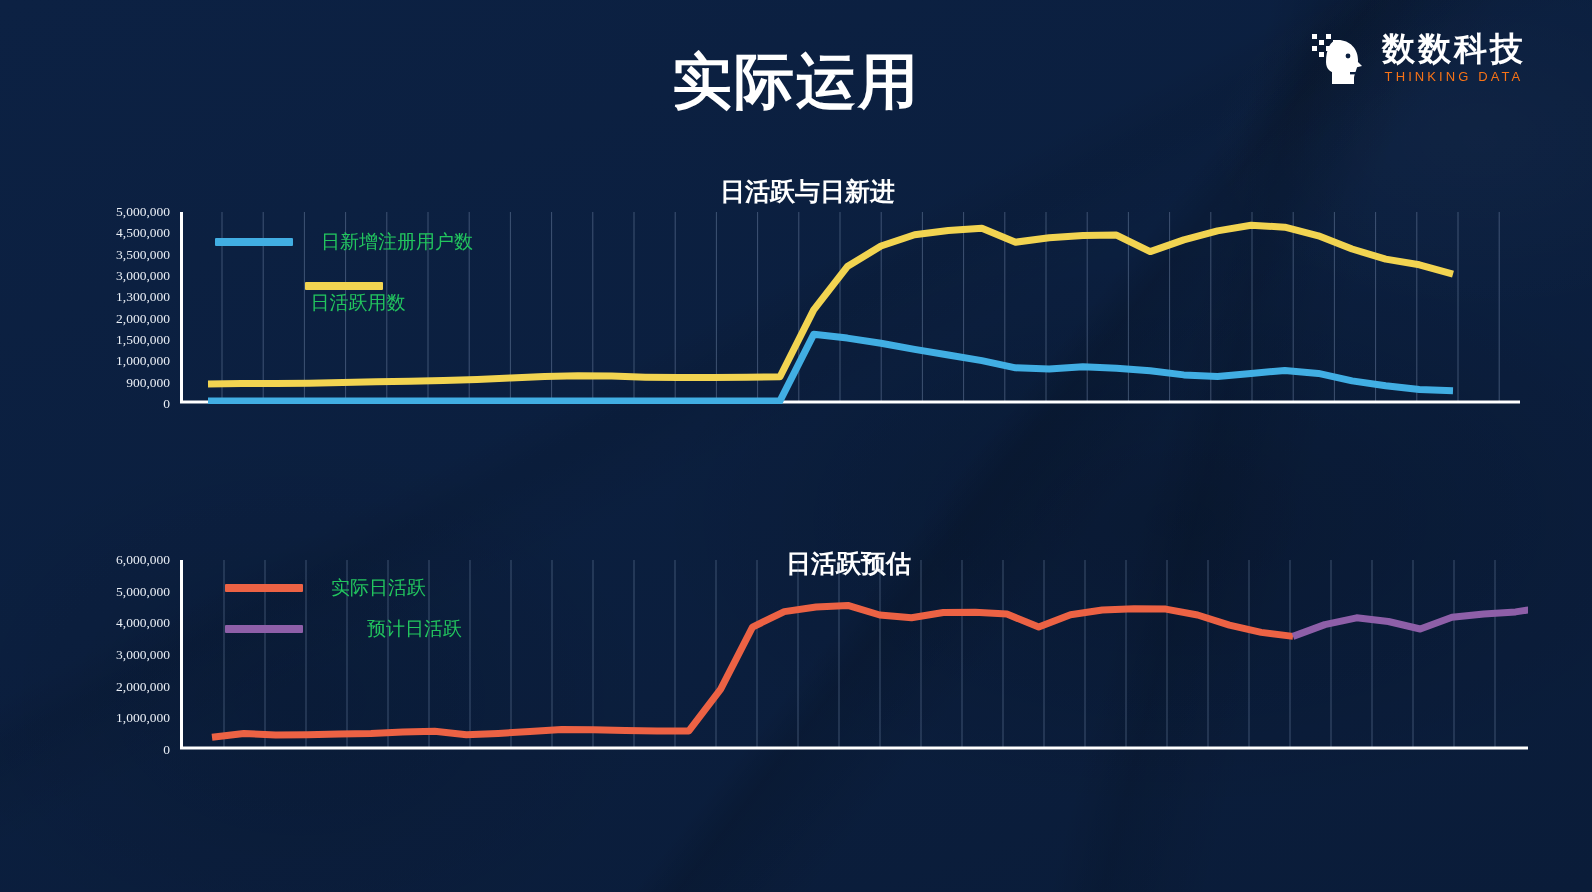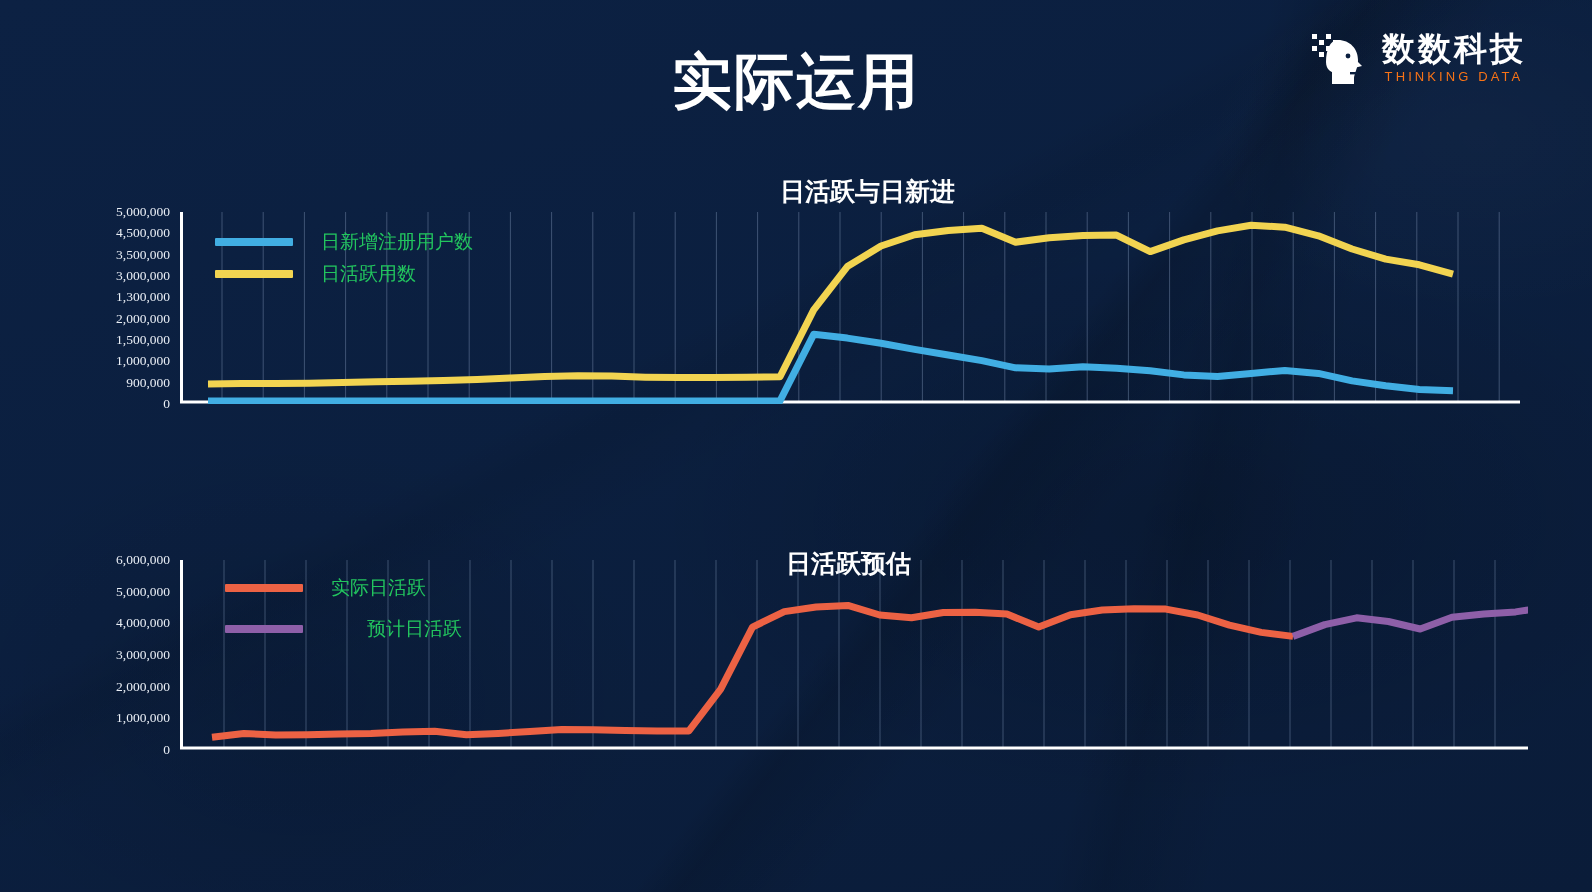--- a/index.html
+++ b/index.html
@@ -151,21 +151,21 @@
     </g>
   </svg>
   <div class="logo-words">
     <div class="logo-cn">数数科技</div>
     <div class="logo-en">THINKING DATA</div>
   </div>
 </div>
 
 <div class="chart-block" id="chart-1" style="left:0; top:0; width:1592px; height:440px;">
 
-  <div class="chart-title" style="left:780px; top:175px;">日活跃与日新进</div>
+  <div class="chart-title" style="left:720px; top:175px;">日活跃与日新进</div>
 
   <div class="y-axis-labels" id="c1-yticks" style="left:60px; top:212px; width:110px; height:192px;">
       <div class="ytick" style="top: 0px;">5,000,000</div>
       <div class="ytick" style="top: 21.3333px;">4,500,000</div>
       <div class="ytick" style="top: 42.6667px;">3,500,000</div>
       <div class="ytick" style="top: 64px;">3,000,000</div>
       <div class="ytick" style="top: 85.3333px;">1,300,000</div>
       <div class="ytick" style="top: 106.667px;">2,000,000</div>
       <div class="ytick" style="top: 128px;">1,500,000</div>
       <div class="ytick" style="top: 149.333px;">1,000,000</div>
@@ -214,21 +214,21 @@
         <polyline points="28.0,188.9 61.6,188.9 95.3,188.9 128.9,188.9 162.6,188.9 196.2,188.9 229.9,188.9 263.5,188.9 297.2,188.9 330.8,188.9 364.5,188.9 398.1,188.9 431.8,188.9 465.4,188.9 499.1,188.9 532.7,188.9 566.4,188.9 600.0,188.9 633.7,122.3 667.3,126.1 701.0,131.3 734.6,137.4 768.3,143.0 801.9,148.6 835.6,155.8 869.2,156.9 902.9,154.7 936.5,156.2 970.2,158.8 1003.8,162.9 1037.5,164.4 1071.1,161.4 1104.8,158.4 1138.4,161.4 1172.1,168.9 1205.7,173.8 1239.4,177.6 1273.0,178.7" fill="none" stroke="#41aee3" stroke-width="7" stroke-linejoin="round" stroke-linecap="butt"></polyline>
         <polyline points="28.0,172.0 61.6,171.6 95.3,171.6 128.9,171.2 162.6,170.4 196.2,169.7 229.9,169.3 263.5,168.6 297.2,167.4 330.8,165.9 364.5,164.4 398.1,163.7 431.8,164.1 465.4,165.2 499.1,165.6 532.7,165.6 566.4,165.2 600.0,164.8 633.7,97.9 667.3,54.6 701.0,34.0 734.6,22.7 768.3,18.5 801.9,16.3 835.6,30.2 869.2,25.7 902.9,23.4 936.5,23.1 970.2,39.6 1003.8,27.9 1037.5,18.9 1071.1,13.3 1104.8,15.2 1138.4,23.8 1172.1,37.0 1205.7,47.1 1239.4,52.8 1273.0,62.2" fill="none" stroke="#f2d451" stroke-width="7" stroke-linejoin="round" stroke-linecap="butt"></polyline>
       </svg>
   </div>
 
   <div class="legend" style="left:215px; top:228px;">
     <div class="legend-row">
       <span class="legend-swatch" style="background:#41aee3"></span>
       <span class="legend-label">日新增注册用户数</span>
     </div>
-    <div class="legend-row" style="margin-top:4px;">
+    <div class="legend-row" style="margin-top:26px;flex-direction:column;">
       <span class="legend-swatch" style="background:#f2d451"></span>
       <span class="legend-label">日活跃用数</span>
     </div>
   </div>
 </div>
 
 <div class="chart-block" id="chart-2" style="left:0; top:0; width:1592px; height:892px;">
 
   <div class="chart-title" style="left:786px; top:547px;">日活跃预估</div>
 

